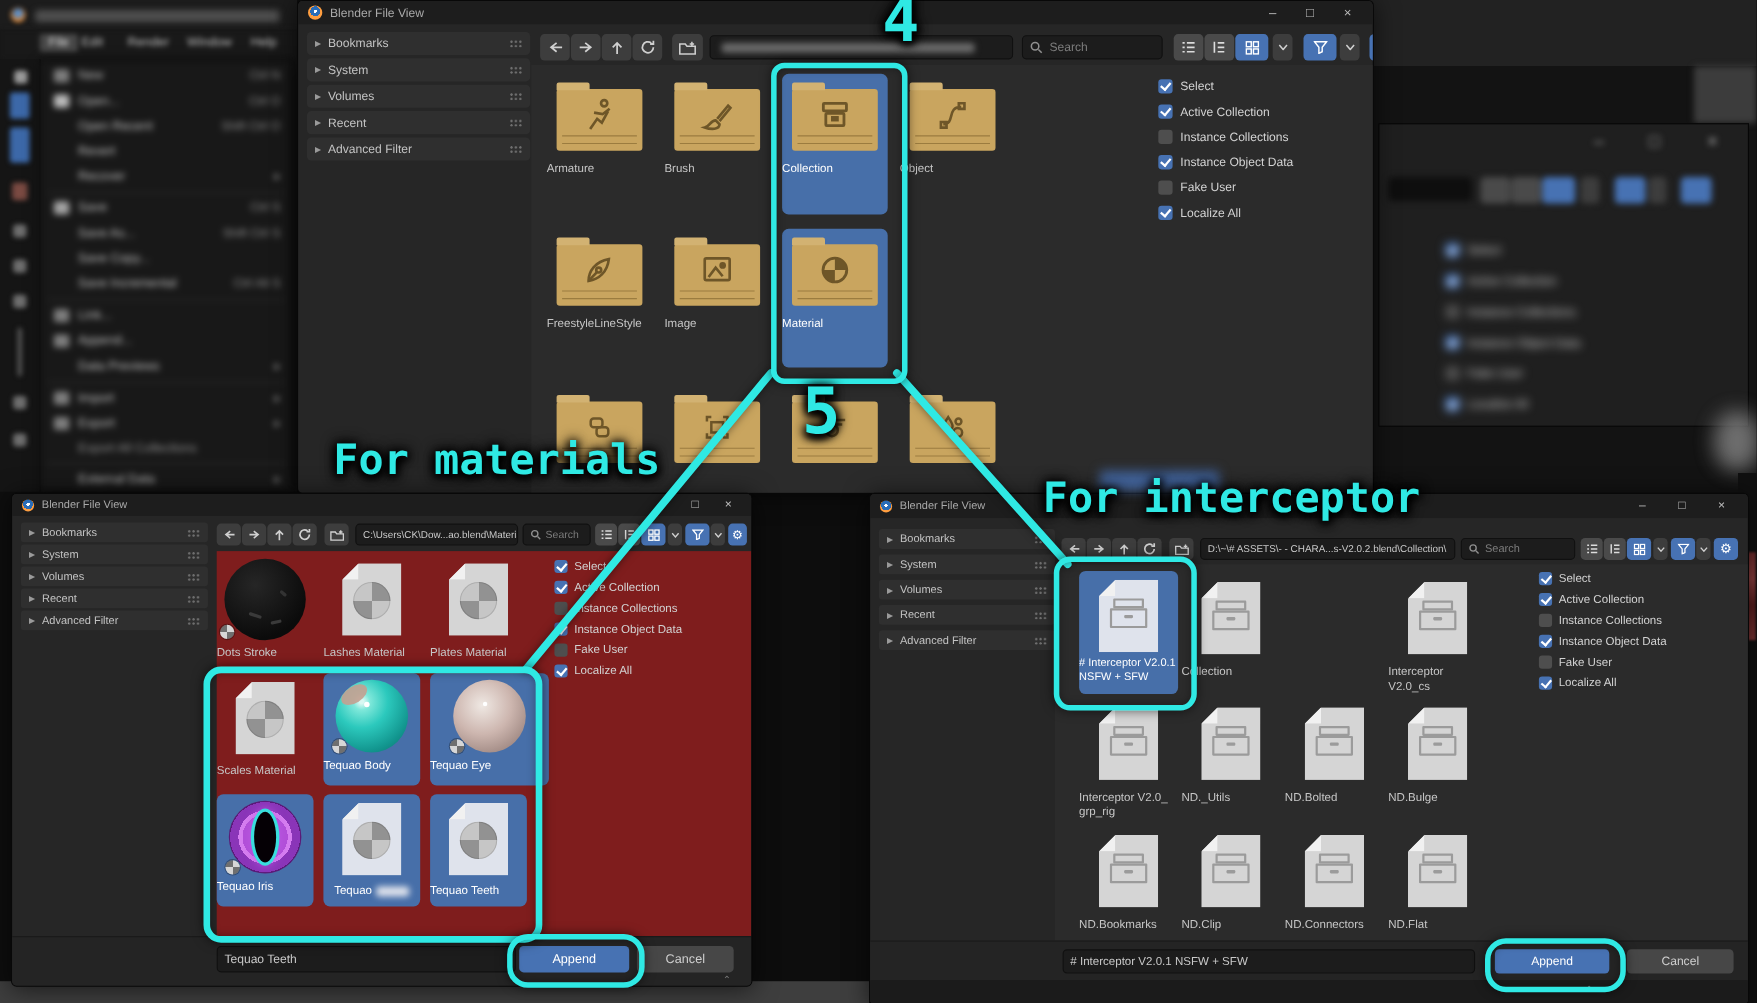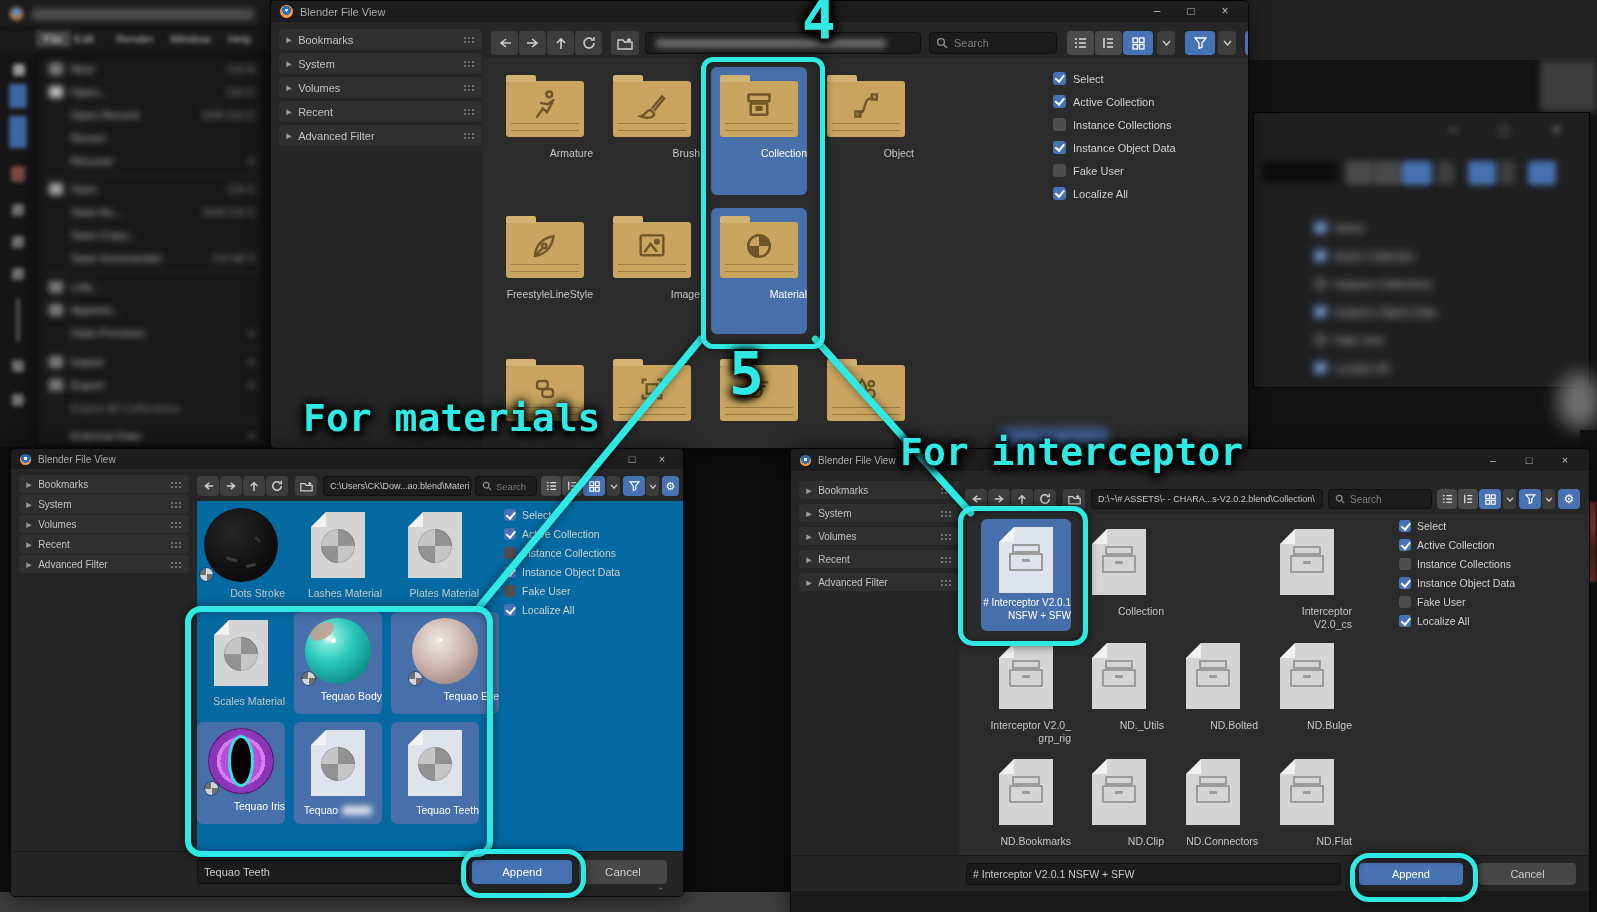--- a/index.html
+++ b/index.html
@@ -33,21 +33,21 @@
   .crow{position:absolute;display:flex;align-items:center;gap:7px;font-size:11px;color:#d2d2d2;white-space:nowrap}
   .crow.sm{font-size:10.5px;gap:6px}
   .cb{width:13px;height:13px;border-radius:3px;background:#4772b3;position:relative;flex:none}
   .cb.s{width:12px;height:12px}
   .cb.off{background:#4e4e4e}
   .cb:not(.off)::after{content:"";position:absolute;left:3.5px;top:1.2px;width:3.5px;height:6.5px;
         border:solid #fff;border-width:0 2px 2px 0;transform:rotate(40deg)}
   
   .tile{position:absolute;border-radius:6px;display:flex;flex-direction:column;align-items:center}
   .tile.sel{background:#476fa9}
-  .tlabel{font-size:10.5px;color:#c6c6c6;text-align:right;line-height:1.25;width:100%}
+  .tlabel{font-size:10.5px;color:#c6c6c6;text-align:left;line-height:1.25;width:100%}
   .tile.sel .tlabel{color:#fff}
   .folder{position:relative;width:78px;height:56px;background:#c9a55f;border-radius:3px;flex:none}
   .folder::before{content:"";position:absolute;left:0;top:-6px;width:30px;height:7px;background:#d2b272;border-radius:2px 2px 0 0}
   .folder::after{content:"";position:absolute;left:5px;right:5px;bottom:6px;height:6px;
         border-top:1px solid rgba(70,48,6,.35);border-bottom:1px solid rgba(70,48,6,.35)}
   .fg{position:absolute;left:50%;top:46%;transform:translate(-50%,-50%)}
   .file{position:relative;width:54px;height:66px;background:#d5d5d5;flex:none;
         clip-path:polygon(15px 0,100% 0,100% 100%,0 100%,0 15px)}
   .file .fold{position:absolute;left:0;top:0;width:15px;height:15px;background:#f1f1f1;
         clip-path:polygon(100% 0,100% 100%,0 100%)}
@@ -583,21 +583,21 @@
         <path d="M1 1h11L8 6v4l-3 1.5V6z" stroke="#fff" stroke-width="1.4" fill="none"></path>
       </svg>
     </div>
   <div class="btn" style="left:635px;top:27px;width:13px;height:20px">
       <svg width="8" height="5" viewBox="0 0 9 6">
         <path d="M1 1l3.5 4L8 1" stroke="#cfcfcf" stroke-width="1.5" fill="none"></path>
       </svg>
     </div>
   <div class="btn blue" style="left:651px;top:27px;width:17px;height:20px;font-size:11px">⚙</div>
 
-  <div class="a" style="left:186px;top:52px;width:486px;height:350px;background:#0369a1">
+  <div class="a" style="left:186px;top:52px;width:486px;height:350px;background:#7f1d1d">
 
     <div class="tile" style="left:0;top:5px;width:88px;height:100px">
       <div class="sph" style="width:74px;height:74px;margin-top:2px;background:radial-gradient(circle at 38% 32%,#262626,#0b0b0b 72%)">
         <span class="a" style="left:22px;top:50px;width:12px;height:3px;background:#3a3a3a;border-radius:2px;transform:rotate(18deg)"></span>
         <span class="a" style="left:42px;top:56px;width:10px;height:3px;background:#3a3a3a;border-radius:2px;transform:rotate(-12deg)"></span>
         <span class="a" style="left:50px;top:30px;width:7px;height:3px;background:#333;border-radius:2px;transform:rotate(40deg)"></span>
         <div class="badge" style="left:-4px;top:60px"></div>
       </div>
       <div class="tlabel" style="margin-top:5px">Dots Stroke</div>
     </div>
@@ -984,13 +984,13 @@
 <div class="annline" style="left:703px;top:333px;width:356px;transform:rotate(129.6deg)"></div>
 <div class="annline" style="left:813px;top:333px;width:240px;transform:rotate(48.2deg)"></div>
 <div class="annbox" style="left:701px;top:57px;width:114px;height:282px;z-index:40"></div>
 <div class="annbox" style="left:185px;top:606px;width:296px;height:239px;border-width:6px;border-radius:16px;z-index:40"></div>
 <div class="annbox" style="left:461px;top:849px;width:115px;height:39px;border-radius:19px;z-index:40"></div>
 <div class="annbox" style="left:958px;top:506px;width:120px;height:130px;border-radius:15px;z-index:40"></div>
 <div class="annbox" style="left:1350px;top:853px;width:118px;height:39px;border-radius:19px;z-index:40"></div>
 <div class="anntext" style="left:802px;top:-14px;font-size:56px">4</div>
 <div class="anntext" style="left:729px;top:340px;font-size:58px">5</div>
 <div class="anntext" style="left:303px;top:396px;font-size:38px">For materials</div>
-<div class="anntext" style="left:900px;top:430px;font-size:38px">For interceptor</div>
+<div class="anntext" style="left:948px;top:430px;font-size:38px">For interceptor</div>
 
 </body></html>

